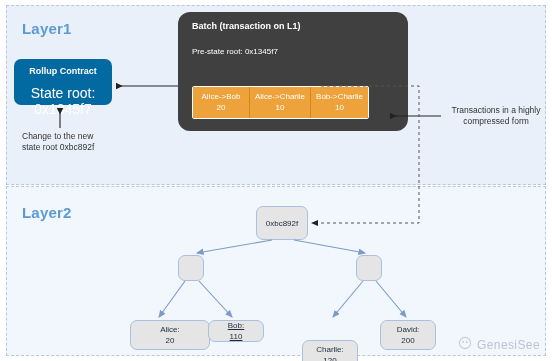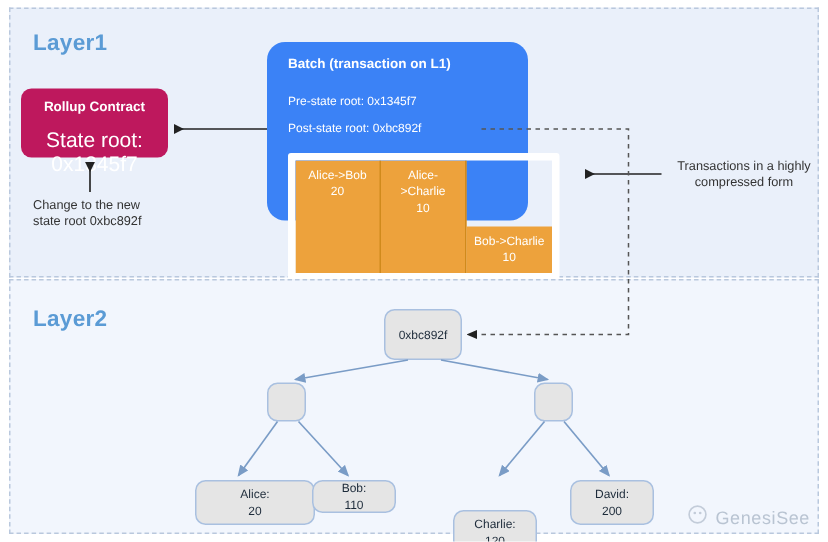--- a/index.html
+++ b/index.html
@@ -28,68 +28,68 @@
     color: #5b9bd5;
     letter-spacing: .2px;
   }
   #layer1-title { left: 22px; top: 20px; }
   #layer2-title { left: 22px; top: 204px; }
 
   
   #rollup-contract {
     position: absolute; left: 14px; top: 59px;
     width: 98px; height: 46px;
-    background: #be185d;
+    background: #0369a1;
     border-radius: 7px;
     color: #ffffff;
     text-align: center;
   }
   #rollup-title { font-size: 9px; font-weight: bold; margin-top: 7px; }
   #rollup-stateroot { font-size: 14px; margin-top: 9px; }
 
   .caption {
     position: absolute;
     font-size: 8.5px;
     color: #333;
     line-height: 11px;
     white-space: pre-line;
   }
   #change-caption { left: 22px; top: 131px; width: 110px; }
   #compressed-caption { left: 444px; top: 105px; width: 104px; text-align: center; }
 
   
   #batch-box {
-    position: absolute; left: 178px; top: 28px;
-    width: 174px; height: 119px;
-    background: #3b82f6;
+    position: absolute; left: 178px; top: 12px;
+    width: 230px; height: 119px;
+    background: #404040;
     border-radius: 12px;
     color: #ffffff;
   }
   #batch-title { position:absolute; left: 14px; top: 9px; font-size: 9px; font-weight: bold; }
   #batch-pre   { position:absolute; left: 14px; top: 35px; font-size: 8px; }
   #batch-post  { position:absolute; left: 14px; top: 53px; font-size: 8px; }
 
   #tx-row {
     position: absolute; left: 14px; top: 74px;
     display: flex;
-    border: 5px solid #ffffff;
+    border: 1px solid #ffffff;
     border-radius: 2px;
     overflow: hidden;
   }
   .tx-cell {
     background: #eda23c;
     color: #ffffff;
     font-size: 8px;
     text-align: center;
     padding: 4px 5px 5px;
     border-right: 1px solid #d08a1c;
     line-height: 11px;
     min-width: 57px;
   }
-  .tx-cell:last-child { border-right: none; margin-top: 44px; }
+  .tx-cell:last-child { border-right: none; }
   .tx-amount { display:block; }
 
   
   .node {
     position: absolute;
     background: #e5e5e5;
     border: 1px solid #a9c0e0;
     border-radius: 7px;
     color: #1d2b3a;
     font-size: 8px;
@@ -97,21 +97,21 @@
     display: flex;
     flex-direction: column;
     align-items: center;
     justify-content: center;
     line-height: 11px;
   }
   #node-root     { left: 256px; top: 206px; width: 52px; height: 34px; }
   #node-mid-left { left: 178px; top: 255px; width: 26px; height: 26px; }
   #node-mid-right{ left: 356px; top: 255px; width: 26px; height: 26px; }
   #leaf-alice    { left: 130px; top: 320px; width: 80px; height: 30px; }
-  #leaf-bob      { left: 208px; top: 320px; width: 56px; height: 22px; }
+  #leaf-bob      { left: 208px; top: 320px; width: 56px; height: 22px; text-decoration: underline; }
   #leaf-charlie  { left: 302px; top: 340px; width: 56px; height: 30px; }
   #leaf-david    { left: 380px; top: 320px; width: 56px; height: 30px; }
 
   
   #watermark {
     position: absolute; right: 12px; bottom: 8px;
     display: flex; align-items: center; gap: 5px;
     color: #b9c4d2; font-size: 12px;
   }
   #watermark-text { letter-spacing: .4px; }
@@ -130,21 +130,20 @@
     <div id="rollup-title">Rollup Contract</div>
     <div id="rollup-stateroot">State root:  0x1345f7</div>
   </div>
 
   <div class="caption" id="change-caption">Change to the new
 state root 0xbc892f</div>
 
   <div id="batch-box">
     <div id="batch-title">Batch  (transaction on L1)</div>
     <div id="batch-pre">Pre-state root:  0x1345f7</div>
-    <div id="batch-post">Post-state root:  0xbc892f</div>
 
     <div id="tx-row">
       <div class="tx-cell">
         <span>Alice-&gt;Bob</span>
         <span class="tx-amount">20</span>
       </div>
       <div class="tx-cell">
         <span>Alice-&gt;Charlie</span>
         <span class="tx-amount">10</span>
       </div>

